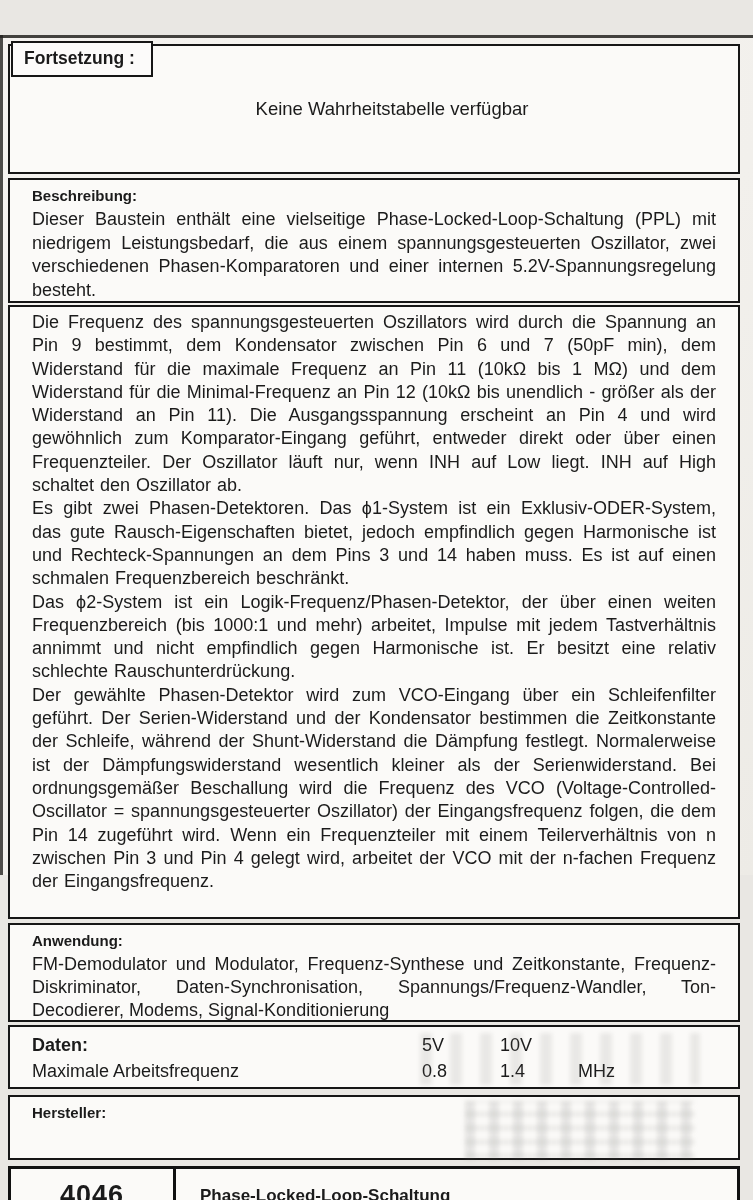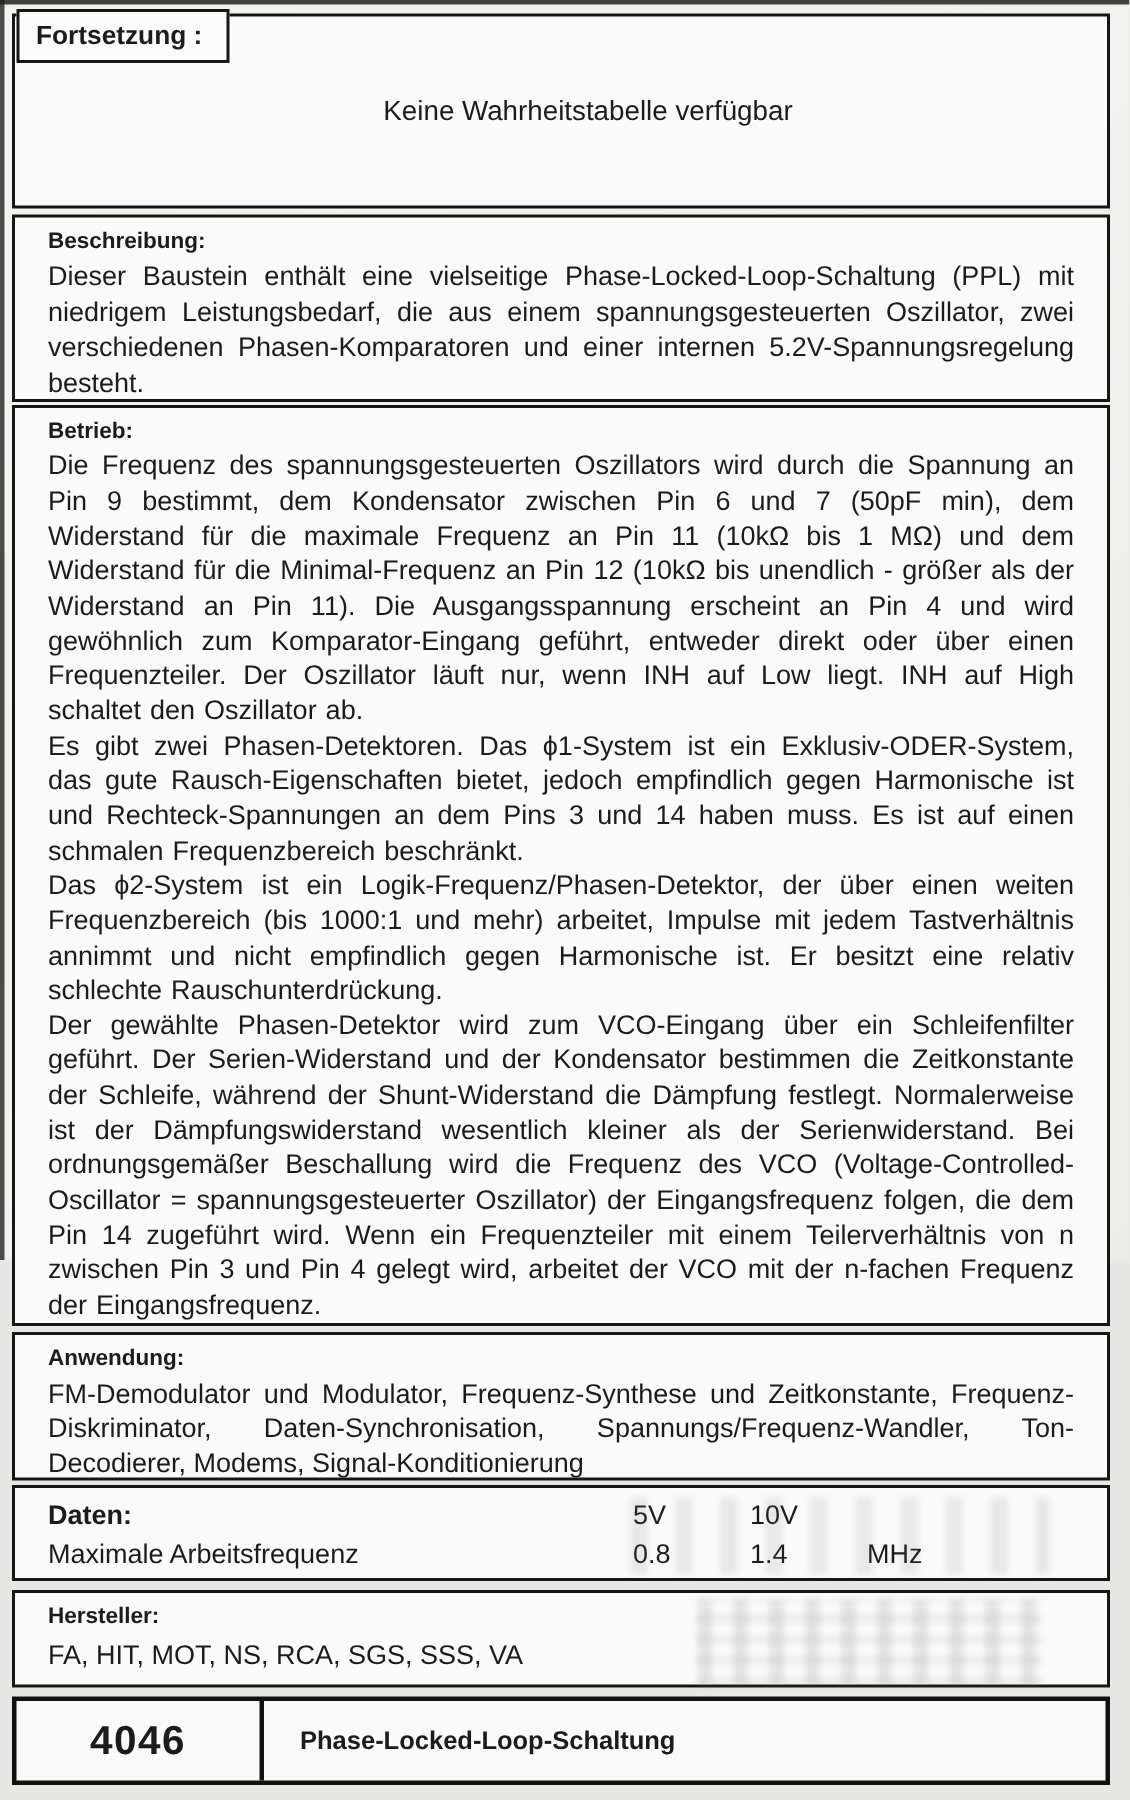--- a/index.html
+++ b/index.html
@@ -6,20 +6,21 @@
   html, body { margin: 0; padding: 0; }
   body {
     width: 753px; height: 1200px; overflow: hidden;
     background: #e9e7e3;
     font-family: "Liberation Sans", sans-serif;
     color: #1b1b1b;
   }
   .page {
     position: relative; width: 753px; height: 840px;
     background: linear-gradient(135deg, #f5f3f0 0%, #f2f0ec 55%, #edebe6 100%);
+    margin-top: 35px;
   }
   .scan-edge-top {
     position: absolute; top: 0; left: 0; right: 0; height: 3px;
     background: #23221f; opacity: .85;
   }
   .scan-edge-left {
     position: absolute; top: 0; left: 0; bottom: 0; width: 3px;
     background: #23221f; opacity: .8;
   }
   .box {
@@ -92,21 +93,20 @@
     <div class="fortsetzung-label">Fortsetzung :</div>
     <div class="fortsetzung-note">Keine Wahrheitstabelle verfügbar</div>
   </section>
 
   <section class="box box-beschreibung">
     <h2 class="section-title">Beschreibung:</h2>
     <p>Dieser Baustein enthält eine vielseitige Phase-Locked-Loop-Schaltung (PPL) mit niedrigem Leistungsbedarf, die aus einem spannungsgesteuerten Oszillator, zwei verschiedenen Phasen-Komparatoren und einer internen 5.2V-Spannungsregelung besteht.</p>
   </section>
 
   <section class="box box-betrieb">
-    <h2 class="section-title">Betrieb:</h2>
     <p>Die Frequenz des spannungsgesteuerten Oszillators wird durch die Spannung an Pin 9 bestimmt, dem Kondensator zwischen Pin 6 und 7 (50pF min), dem Widerstand für die maximale Frequenz an Pin 11 (10kΩ bis 1 MΩ) und dem Widerstand für die Minimal-Frequenz an Pin 12 (10kΩ bis unendlich - größer als der Widerstand an Pin 11). Die Ausgangsspannung erscheint an Pin 4 und wird gewöhnlich zum Komparator-Eingang geführt, entweder direkt oder über einen Frequenzteiler. Der Oszillator läuft nur, wenn INH auf Low liegt. INH auf High schaltet den Oszillator ab.</p>
     <p>Es gibt zwei Phasen-Detektoren. Das ϕ1-System ist ein Exklusiv-ODER-System, das gute Rausch-Eigenschaften bietet, jedoch empfindlich gegen Harmonische ist und Rechteck-Spannungen an dem Pins 3 und 14 haben muss. Es ist auf einen schmalen Frequenzbereich beschränkt.</p>
     <p>Das ϕ2-System ist ein Logik-Frequenz/Phasen-Detektor, der über einen weiten Frequenzbereich (bis 1000:1 und mehr) arbeitet, Impulse mit jedem Tastverhältnis annimmt und nicht empfindlich gegen Harmonische ist. Er besitzt eine relativ schlechte Rauschunterdrückung.</p>
     <p>Der gewählte Phasen-Detektor wird zum VCO-Eingang über ein Schleifenfilter geführt. Der Serien-Widerstand und der Kondensator bestimmen die Zeitkonstante der Schleife, während der Shunt-Widerstand die Dämpfung festlegt. Normalerweise ist der Dämpfungswiderstand wesentlich kleiner als der Serienwiderstand. Bei ordnungsgemäßer Beschallung wird die Frequenz des VCO (Voltage-Controlled-Oscillator = spannungsgesteuerter Oszillator) der Eingangsfrequenz folgen, die dem Pin 14 zugeführt wird. Wenn ein Frequenzteiler mit einem Teilerverhältnis von n zwischen Pin 3 und Pin 4 gelegt wird, arbeitet der VCO mit der n-fachen Frequenz der Eingangsfrequenz.</p>
   </section>
 
   <section class="box box-anwendung">
     <h2 class="section-title">Anwendung:</h2>
     <p>FM-Demodulator und Modulator, Frequenz-Synthese und Zeitkonstante, Frequenz-Diskriminator, Daten-Synchronisation, Spannungs/Frequenz-Wandler, Ton-Decodierer, Modems, Signal-Konditionierung</p>
   </section>
@@ -121,21 +121,20 @@
     <div class="daten-row">
       <span class="daten-label">Maximale Arbeitsfrequenz</span>
       <span class="daten-col">0.8</span>
       <span class="daten-col">1.4</span>
       <span class="daten-col">MHz</span>
     </div>
   </section>
 
   <section class="box box-hersteller">
     <h2 class="section-title">Hersteller:</h2>
-    <p>FA, HIT, MOT, NS, RCA, SGS, SSS, VA</p>
   </section>
 
   <footer class="title-bar">
     <div class="part-number">4046</div>
     <div class="part-title">Phase-Locked-Loop-Schaltung</div>
   </footer>
 
   <div class="bleed bleed-1"></div>
   <div class="bleed bleed-2"></div>
 

